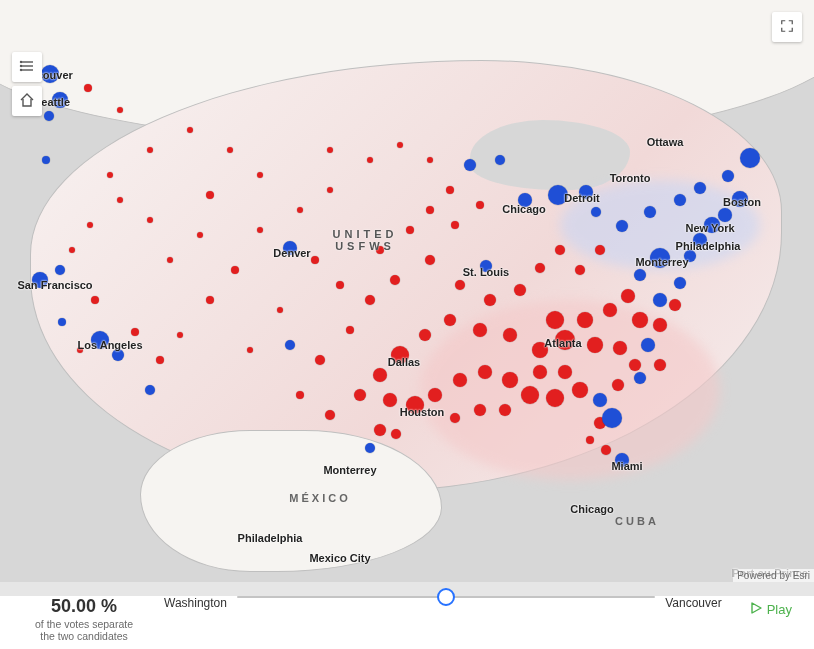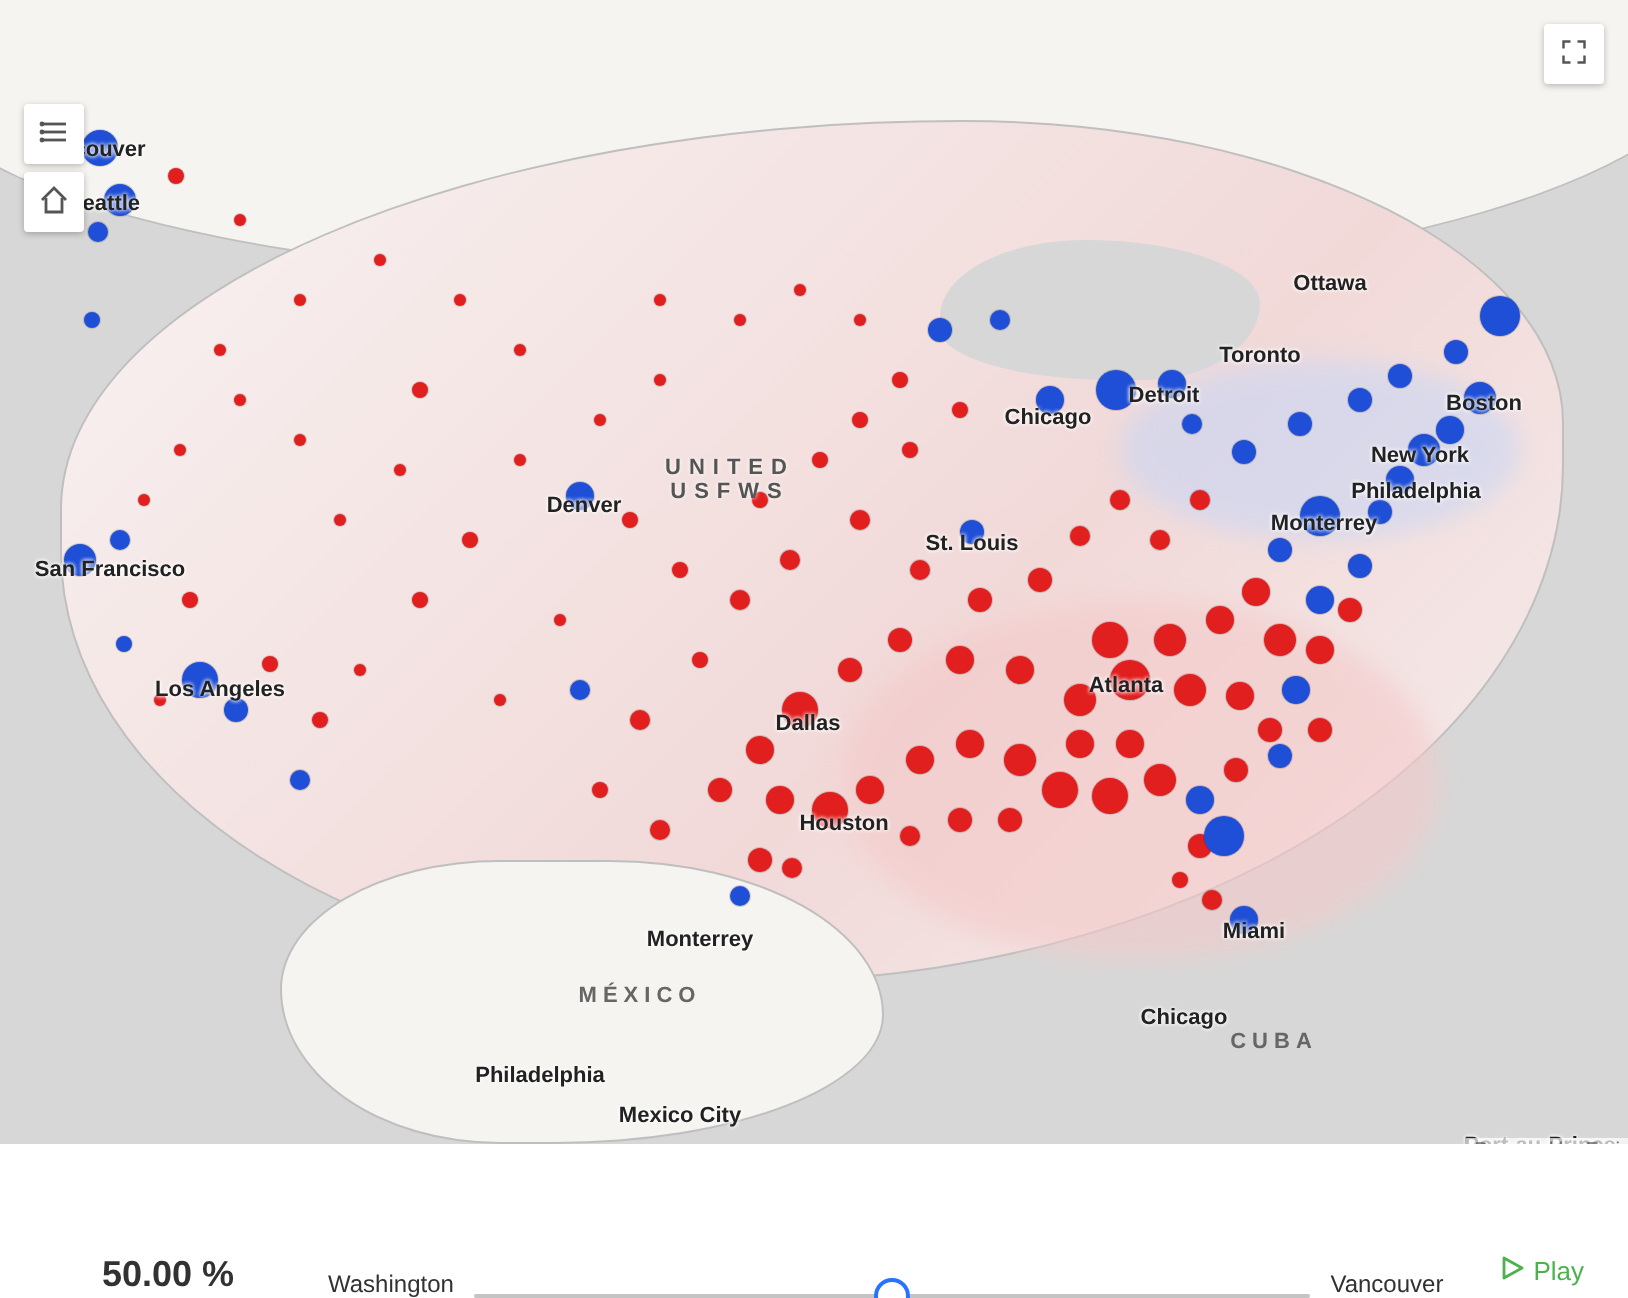--- a/index.html
+++ b/index.html
@@ -153,25 +153,25 @@
     padding: 1px 4px;
   }
   .attrib-left { left: 0; }
   .attrib-right { right: 0; }
 
   
   .bottom-panel {
     position: absolute;
     left: 0; bottom: 0;
     width: 814px;
-    height: 77px;
+    height: 53px;
     box-sizing: border-box;
     background: #fff;
     display: flex;
-    align-items: flex-end;
+    align-items: flex-start;
     padding: 0 14px;
   }
   .pct-block {
     width: 140px;
     text-align: center;
     line-height: 1.2;
   }
   .pct-value {
     font-size: 18px;
     font-weight: 700;
@@ -436,20 +436,23 @@
         </svg>
     </span>
   </button>
 
   <div class="attrib-right">Powered by Esri</div>
 </div>
 
 <div class="bottom-panel">
   <div class="pct-block">
     <div class="pct-value">50.00 %</div>
+    <div class="pct-caption">
+      <span>of the votes separate</span><br><span>the two candidates</span>
+    </div>
   </div>
   <div class="slider-label">Washington</div>
   <div class="slider-wrap">
     <div class="slider-track">
       <div class="slider-thumb" id="thumb" style="left: 50%;"></div>
     </div>
   </div>
   <div class="slider-label">Vancouver</div>
   <button class="play-btn">
     <span>

